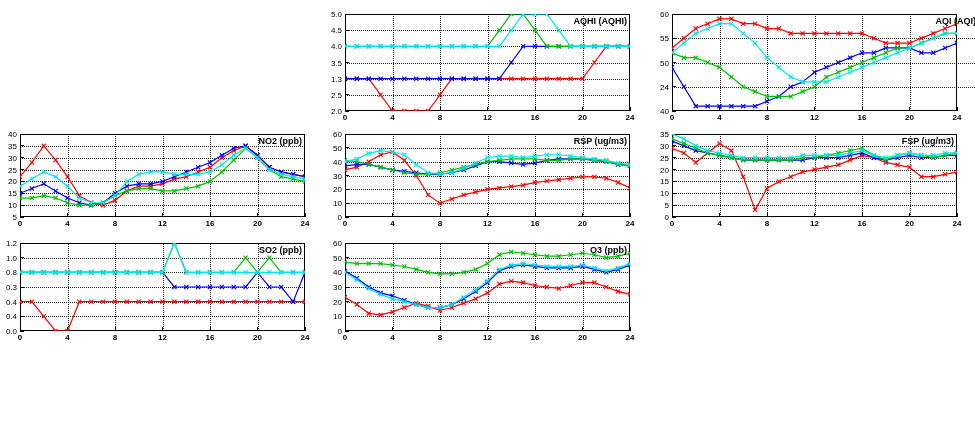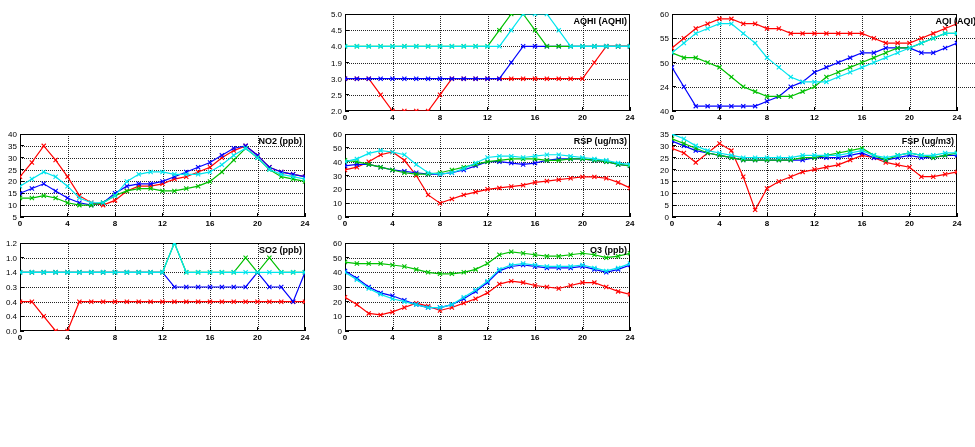--- a/index.html
+++ b/index.html
@@ -24,24 +24,24 @@
 
   <div class="panel" id="panel-0" style="left: 345px; top: 14px; width: 285px; height: 97px;">
       <div class="frame" style="width: 285px; height: 97px;"></div>
       <div class="ptitle">AQHI (AQHI)</div>
       <div class="ylab" style="top: 97px;">2.0</div>
       <div class="tick" style="left: 0px; top: 96.5px; width: 4px; height: 1px;"></div>
       <div class="gridline gh" style="top: 80.8333px;"></div>
       <div class="ylab" style="top: 80.8333px;">2.5</div>
       <div class="tick" style="left: 0px; top: 80.3333px; width: 4px; height: 1px;"></div>
       <div class="gridline gh" style="top: 64.6667px;"></div>
-      <div class="ylab" style="top: 64.6667px;">3.0</div>
+      <div class="ylab" style="top: 64.6667px;">1.3</div>
       <div class="tick" style="left: 0px; top: 64.1667px; width: 4px; height: 1px;"></div>
       <div class="gridline gh" style="top: 48.5px;"></div>
-      <div class="ylab" style="top: 48.5px;">1.9</div>
+      <div class="ylab" style="top: 48.5px;">3.5</div>
       <div class="tick" style="left: 0px; top: 48px; width: 4px; height: 1px;"></div>
       <div class="gridline gh" style="top: 32.3333px;"></div>
       <div class="ylab" style="top: 32.3333px;">4.0</div>
       <div class="tick" style="left: 0px; top: 31.8333px; width: 4px; height: 1px;"></div>
       <div class="gridline gh" style="top: 16.1667px;"></div>
       <div class="ylab" style="top: 16.1667px;">4.5</div>
       <div class="tick" style="left: 0px; top: 15.6667px; width: 4px; height: 1px;"></div>
       <div class="ylab" style="top: 0px;">5.0</div>
       <div class="tick" style="left: 0px; top: -0.5px; width: 4px; height: 1px;"></div>
       <div class="xlab" style="left: 0px;">0</div>
@@ -805,21 +805,21 @@
       <div class="gridline gh" style="top: 73.3333px;"></div>
       <div class="ylab" style="top: 73.3333px;">0.4</div>
       <div class="tick" style="left: 0px; top: 72.8333px; width: 4px; height: 1px;"></div>
       <div class="gridline gh" style="top: 58.6667px;"></div>
       <div class="ylab" style="top: 58.6667px;">0.4</div>
       <div class="tick" style="left: 0px; top: 58.1667px; width: 4px; height: 1px;"></div>
       <div class="gridline gh" style="top: 44px;"></div>
       <div class="ylab" style="top: 44px;">0.3</div>
       <div class="tick" style="left: 0px; top: 43.5px; width: 4px; height: 1px;"></div>
       <div class="gridline gh" style="top: 29.3333px;"></div>
-      <div class="ylab" style="top: 29.3333px;">1.4</div>
+      <div class="ylab" style="top: 29.3333px;">0.8</div>
       <div class="tick" style="left: 0px; top: 28.8333px; width: 4px; height: 1px;"></div>
       <div class="gridline gh" style="top: 14.6667px;"></div>
       <div class="ylab" style="top: 14.6667px;">1.0</div>
       <div class="tick" style="left: 0px; top: 14.1667px; width: 4px; height: 1px;"></div>
       <div class="ylab" style="top: 0px;">1.2</div>
       <div class="tick" style="left: 0px; top: -0.5px; width: 4px; height: 1px;"></div>
       <div class="xlab" style="left: 0px;">0</div>
       <div class="tick" style="left: -0.5px; top: 84px; width: 1px; height: 4px;"></div>
       <div class="gridline gv" style="left: 47.5px;"></div>
       <div class="xlab" style="left: 47.5px;">4</div>

